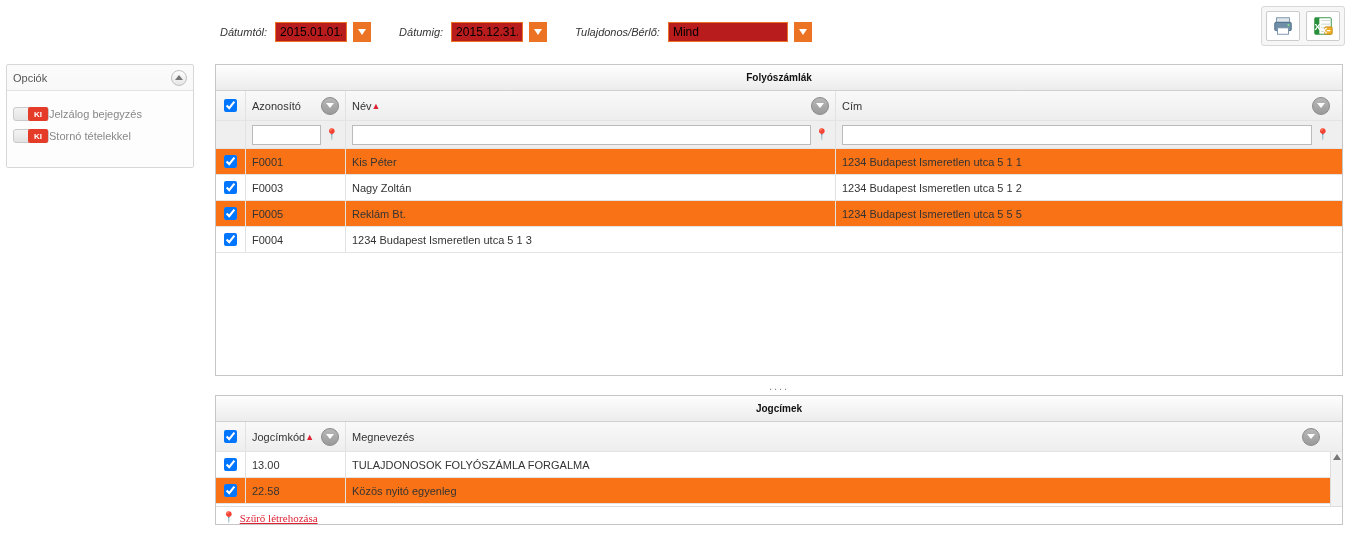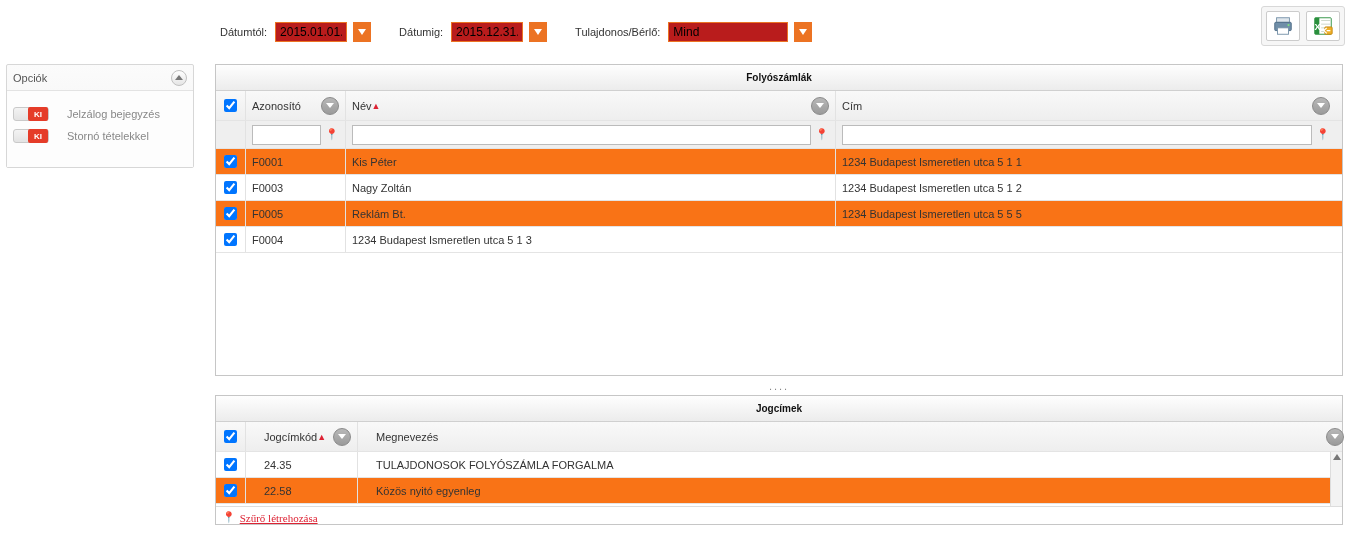--- a/index.html
+++ b/index.html
@@ -15,21 +15,21 @@
 
   
   .filter-bar {
     position: absolute;
     left: 220px;
     top: 22px;
     display: flex;
     align-items: center;
     gap: 6px;
   }
-  .filter-bar label { color: #333; margin-right: 2px; }
+  .filter-bar label { color: #333; margin-right: 2px; font-style: italic; }
   .date-input, .select-input {
     border: 1px solid #ec7323;
     height: 20px;
     padding: 1px 4px;
     font-family: inherit;
     font-size: 12px;
     background: #b91c1c;
   }
   .date-input { width: 72px; }
   .select-input { width: 120px; }
@@ -81,21 +81,21 @@
   }
   .chev-circle {
     width: 16px; height:16px; border-radius:50%;
     background: linear-gradient(#fefefe,#e5e5e5);
     border:1px solid #c0c0c0;
     display:flex; align-items:center; justify-content:center;
   }
   .chev-circle svg{ width:8px; height:5px; fill:#777;}
   .options-body { padding: 8px 6px 16px 6px; background:#fdfdfd;}
   .opt-row {
-    display:flex; align-items:center; gap:18px;
+    display:flex; align-items:center; gap:0;
     margin: 8px 0;
     color:#888;
     cursor: pointer;
   }
   .toggle {
     width: 36px; height:14px; border-radius:3px;
     background: linear-gradient(#f3f3f3,#e3e3e3);
     border:1px solid #c9c9c9;
     position: relative;
     display:inline-block;
@@ -128,21 +128,20 @@
     display: grid;
     align-items: center;
     border-bottom: 1px solid #e4e4e4;
     height: 26px;
   }
   .accounts .grid-head-row, .accounts .grid-filter-row, .accounts .grid-row {
     grid-template-columns: 30px 100px 490px 500px;
   }
   .titles .grid-head-row, .titles .grid-row {
     grid-template-columns: 30px 100px 980px;
-    gap: 12px;
   }
   .grid-head-row {
     background: linear-gradient(#f9f9f9,#eeeeee);
     font-weight: normal;
     height: 30px;
   }
   .grid-head-row .cell, .grid-filter-row .cell, .grid-row .cell {
     padding: 0 6px;
     border-right: 1px solid #e2e2e2;
     height: 100%;
@@ -400,21 +399,21 @@
           </svg>
         </span>
     </div>
   </div>
 
   <div class="grid-body titles-scroll-area">
     <div class="grid-row">
       <div class="cell chk">
           <input type="checkbox" checked="" style="">
         </div>
-      <div class="cell">24.35</div>
+      <div class="cell">13.00</div>
       <div class="cell">TULAJDONOSOK FOLYÓSZÁMLA FORGALMA</div>
     </div>
     <div class="grid-row alt">
       <div class="cell chk">
           <input type="checkbox" checked="" style="">
         </div>
       <div class="cell">22.58</div>
       <div class="cell">Közös nyitó egyenleg</div>
     </div>
     <div class="v-scroll">

